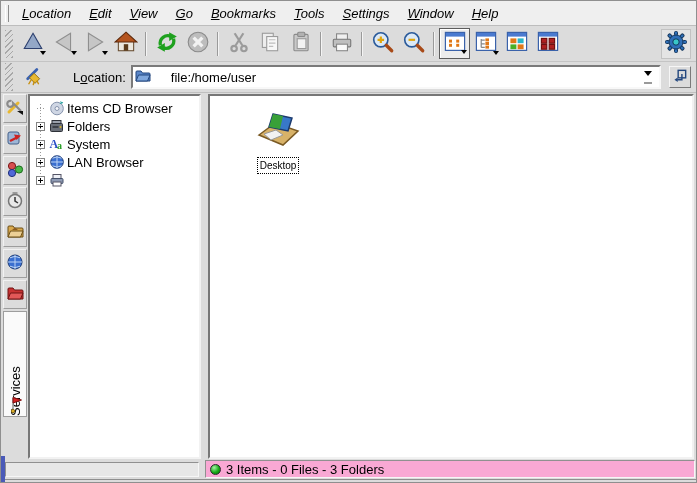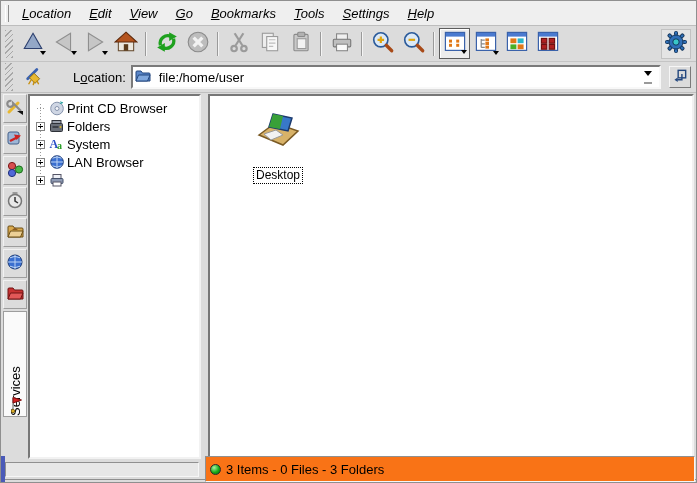--- a/index.html
+++ b/index.html
@@ -30,21 +30,21 @@
   .tspacer{flex:1;}
   .tlogo{width:30px;height:30px;border:1px solid #c2c2c2;background:#e4e4e4;
     display:flex;align-items:center;justify-content:center;margin-right:2px;}
   .tlogo svg{width:24px;height:24px;}
   
   #locbar{height:31px;background:#dcdcdc;border-bottom:1px solid #c0c0c0;
     display:flex;align-items:center;padding:0 5px 0 3px;gap:5px;}
   .lbtn{width:26px;height:26px;display:flex;align-items:center;justify-content:center;}
   .lbtn svg{width:22px;height:22px;}
   #loc-label{white-space:nowrap;margin-left:20px;}
-  #combo{flex:1;height:24px;background:#fff;display:flex;align-items:center;gap:8px;
+  #combo{flex:1;height:24px;background:#fff;display:flex;align-items:center;gap:20px;
     border:2px solid;border-color:#7a7a7a #f8f8f8 #f8f8f8 #7a7a7a;padding:0 2px;}
   #combo svg{width:16px;height:16px;flex:0 0 auto;}
   #combo input{flex:1;border:0;outline:0;font-family:"Liberation Sans",sans-serif;font-size:13px;padding:0;background:transparent;}
   #combo-arrow{width:18px;height:100%;display:flex;flex-direction:column;align-items:center;justify-content:center;gap:2px;}
   #combo-arrow .tri{width:0;height:0;border:4px solid transparent;border-top:5px solid #000;}
   #combo-arrow .bar{width:8px;height:2px;background:#9a9a9a;}
   #go-btn{width:22px;height:22px;background:#dcdcdc;display:flex;align-items:center;justify-content:center;
     border:1px solid;border-color:#f6f6f6 #7a7a7a #7a7a7a #f6f6f6;margin-left:3px;}
   #go-btn svg{width:15px;height:15px;}
   
@@ -67,47 +67,48 @@
   .stub{width:8px;height:1px;background:repeating-linear-gradient(90deg,#9a9a9a 0 1px,transparent 1px 3px);}
   .tguide svg{width:9px;height:9px;background:#fff;}
   .ticon{width:16px;height:16px;flex:0 0 auto;}
   .ticon svg{width:16px;height:16px;}
   #splitter{width:7px;}
   #iconview{flex:1;background:#fff;border:2px solid;border-color:#777 #f2f2f2 #f2f2f2 #777;
     display:flex;align-items:flex-start;padding:6px 0 0 16px;}
   .fitem{width:104px;display:flex;flex-direction:column;align-items:center;flex:0 0 auto;}
   .ficon{width:48px;height:48px;margin-top:2px;}
   .ficon svg{width:48px;height:48px;}
-  .flabel{margin-top:15px;font-size:12px;max-width:96px;line-height:15px;
+  .flabel{margin-top:5px;font-size:10px;max-width:96px;line-height:15px;
     border:1px dotted transparent;padding:0 2px;}
   .flabel.focused{border-color:#000;}
   
   #statusrow{height:20px;display:flex;align-items:center;gap:6px;padding:1px 1px 1px 4px;}
   #status-left{width:194px;height:15px;background:#e7e7e7;flex:0 0 auto;
     border:1px solid;border-color:#909090 #f6f6f6 #f6f6f6 #909090;}
-  #status-right{flex:1;height:26px;background:#f97316;display:flex;align-items:center;gap:5px;padding:0 4px;
+  #status-right{flex:1;height:18px;background:#f9a8d4;display:flex;align-items:center;gap:5px;padding:0 4px;
     border:1px solid;border-color:#909090 #f6f6f6 #f6f6f6 #909090;}
   .led{width:11px;height:11px;border-radius:50%;flex:0 0 auto;border:1px solid #2a2a2a;
     background:radial-gradient(circle at 35% 30%,#a4f2a4,#18aa18 55%,#0b6e0b);}
   #bottomstrip{height:5px;background:#dcdcdc;border-top:1px solid #8f8f8f;}
   #bluecorner{position:absolute;left:0;bottom:0;width:4px;height:26px;background:#4a5ab8;}
 </style>
 </head>
 <body>
 
 <div id="window">
   <div id="menubar">
     <div class="mhandle"></div>
   <div class="menu-item"><u>L</u>ocation</div>
       <div class="menu-item"><u>E</u>dit</div>
       <div class="menu-item"><u>V</u>iew</div>
       <div class="menu-item"><u>G</u>o</div>
       <div class="menu-item"><u>B</u>ookmarks</div>
       <div class="menu-item"><u>T</u>ools</div>
       <div class="menu-item"><u>S</u>ettings</div>
+      <div class="menu-item"><u>W</u>indow</div>
       <div class="menu-item"><u>H</u>elp</div>
     </div>
 
   <div id="toolbar">
     <div class="thandle"></div>
   <div class="tbtn">
         <span><svg viewBox="0 0 22 22">
             <polygon points="11,3 19,17 3,17" fill="#93a7c7" stroke="#2c3f6e"></polygon>
           </svg></span>
         <span class="dd"></span>
@@ -353,21 +354,21 @@
       <div id="treeguide"></div>
     <div class="trow">
           <span class="tguide">
             <span class="stub"></span>
           </span>
           <span class="ticon"><svg viewBox="0 0 16 16">
               <circle cx="8" cy="8.5" r="6.3" fill="#cfd6e4" stroke="#8794ad"></circle>
               <circle cx="8" cy="8.5" r="2" fill="#f4f6fa" stroke="#8794ad"></circle>
               <path d="M11.5 1.5 l1.5 2 M10.8 3.5 l3.2-1" stroke="#2aa0a0" stroke-width="1.2" fill="none"></path>
             </svg></span>
-          <span>Print CD Browser</span>
+          <span>Items CD Browser</span>
         </div>
         <div class="trow">
           <span class="tguide">
             <svg viewBox="0 0 9 9">
               <rect x="0.5" y="0.5" width="8" height="8" fill="#fff" stroke="#848484"></rect>
               <path d="M2 4.5 h5 M4.5 2 v5" stroke="#000"></path>
             </svg>
           </span>
           <span class="ticon"><svg viewBox="0 0 16 16">
               <rect x="3" y="2.5" width="9" height="4.5" fill="#9aa0ab" stroke="#2e3138"></rect>

